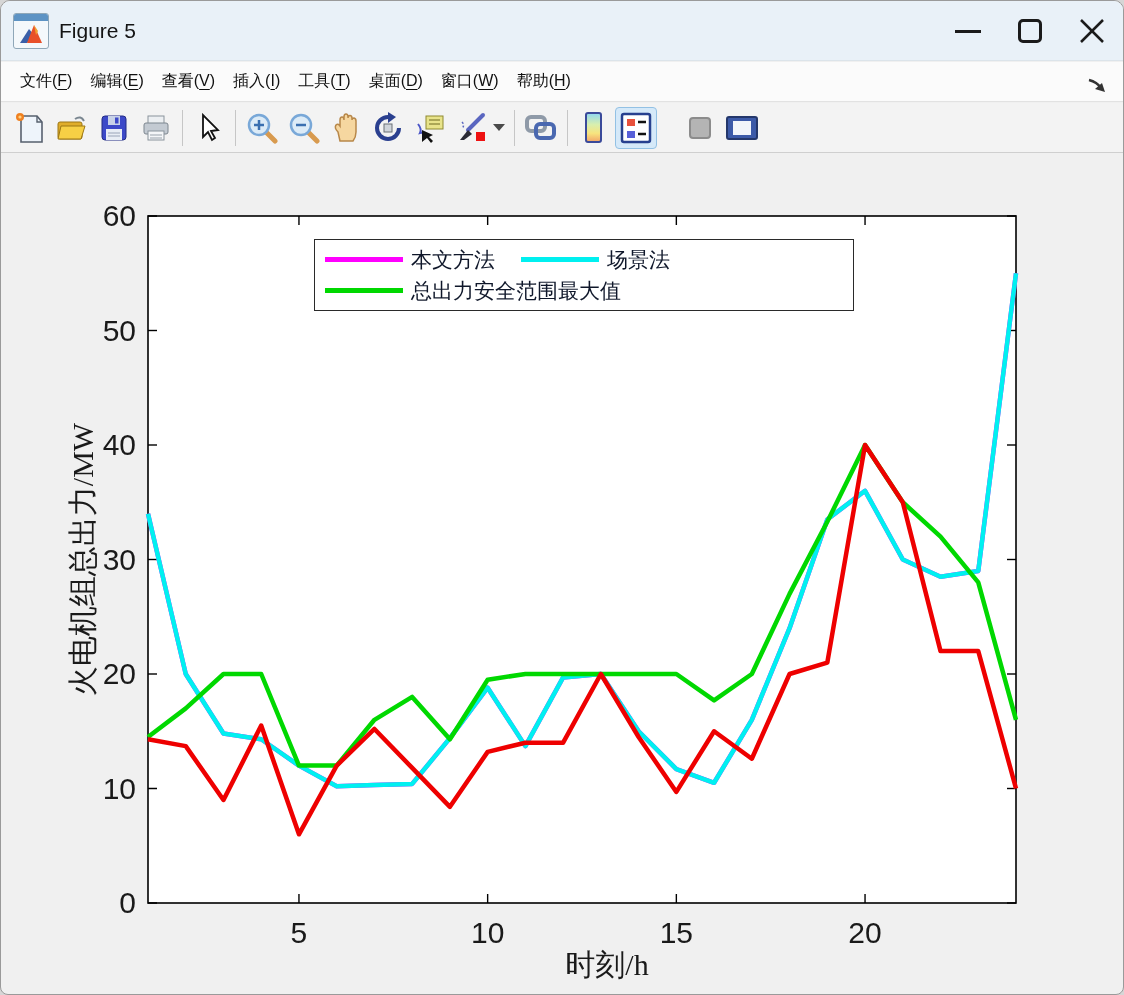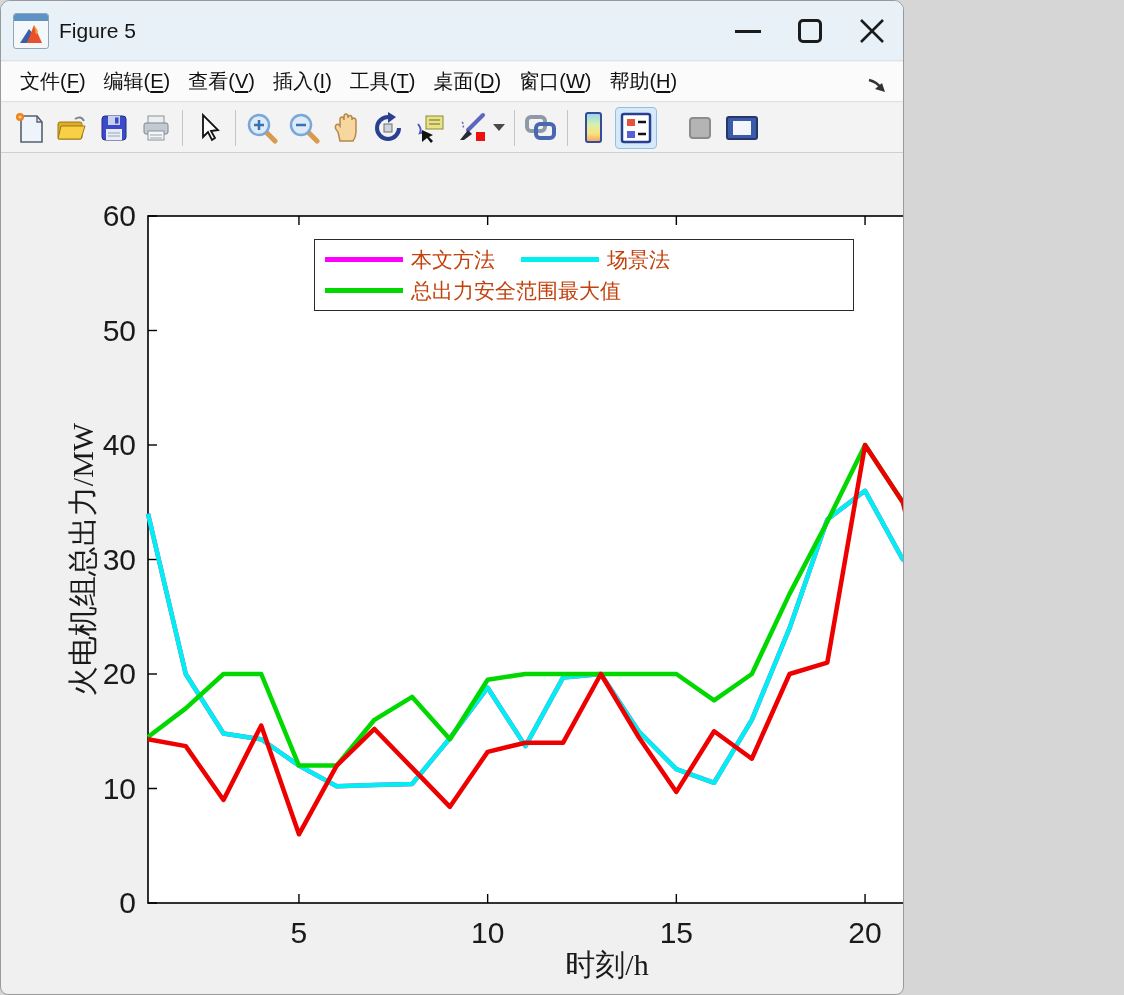--- a/index.html
+++ b/index.html
@@ -1,53 +1,53 @@
 <!DOCTYPE html>
 <html><head>
 <meta charset="utf-8">
 <style>
   html,body{margin:0;padding:0;background:#d6d6d6;}
   *{box-sizing:border-box;}
-  #stage{position:relative;width:904px;height:995px;background:#f0f0f0;overflow:hidden;
+  #stage{position:relative;width:1124px;height:995px;background:#f0f0f0;overflow:hidden;
          border:1px solid #9a9a9a;border-radius:10px 10px 8px 8px;
          font-family:"Liberation Sans","DejaVu Sans",sans-serif;padding-left:12px;}
   
   .titlebar{position:absolute;left:0;top:0;width:100%;height:60px;background:#e9f1f8;
             display:flex;align-items:center;border-bottom:1px solid #dce4ea;}
   .app-icon{width:36px;height:36px;margin-left:12px;border:1px solid #8fa7b8;border-radius:3px;
             background:#f4f8fb;position:relative;overflow:hidden;}
   .app-icon .strip{position:absolute;left:0;top:0;width:100%;height:7px;background:#5d93c4;}
   .title-text{margin-left:10px;font-size:21px;color:#141414;}
   .win-controls{position:absolute;right:0;top:0;height:60px;display:flex;align-items:center;}
   .win-btn{width:62px;height:60px;display:flex;align-items:center;justify-content:center;cursor:default;}
   .glyph-min{width:26px;height:3px;background:#1b1b1b;}
   .glyph-max{width:24px;height:24px;border:3px solid #1b1b1b;border-radius:5px;}
   
   .menubar{position:absolute;left:0;top:61px;width:100%;height:40px;background:#fbfbfb;
            border-bottom:1px solid #e2e2e2;display:flex;align-items:center;padding-left:10px;}
-  .menu-item{font-size:20px;color:#101010;padding:4px 9px;cursor:default;}
+  .menu-item{font-size:16px;color:#101010;padding:4px 9px;cursor:default;}
   .menu-key{text-decoration:underline;text-underline-offset:3px;}
   .dock-arrow{position:absolute;right:12px;top:8px;}
   
   .toolbar{position:absolute;left:0;top:102px;width:100%;height:50px;background:#f3f3f3;
            border-bottom:1px solid #cfcfcf;display:flex;align-items:center;padding-left:8px;}
   .tb-btn{width:42px;height:42px;display:flex;align-items:center;justify-content:center;border-radius:4px;}
   .tb-btn.active{background:#d5e9f9;border:1px solid #93c1e4;}
   .tb-sep{width:1px;height:36px;background:#c6c6c6;margin:0 5px;}
   .tb-caret{width:0;height:0;border-left:6px solid transparent;border-right:6px solid transparent;
             border-top:7px solid #4a4a4a;margin:0 4px 0 0;}
   .tb-gap{width:22px;}
   
   #chart-svg{position:absolute;left:0;top:0;width:1124px;height:995px;}
   .legend-box{position:absolute;left:313px;top:238px;width:540px;height:72px;background:#fff;
               border:1px solid #2a2a2a;display:grid;grid-template-columns:196px 1fr;
               grid-template-rows:1fr 1fr;align-items:center;padding:4px 8px 4px 10px;}
   .legend-item{display:flex;align-items:center;}
   .legend-line{display:inline-block;width:78px;height:5px;margin-right:8px;flex:0 0 auto;}
-  .legend-label{font-family:"Liberation Serif","DejaVu Serif",serif;font-size:21px;color:#c2410c;white-space:nowrap;}
+  .legend-label{font-family:"Liberation Serif","DejaVu Serif",serif;font-size:21px;color:#0f172a;white-space:nowrap;}
   .watermark{position:absolute;right:10px;bottom:2px;font-size:20px;color:#bfbfbf;letter-spacing:1px;}
 </style>
 </head>
 <body>
 
 <div id="stage">
 
   <div class="titlebar">
     <div class="app-icon">
       <div class="strip"></div>

